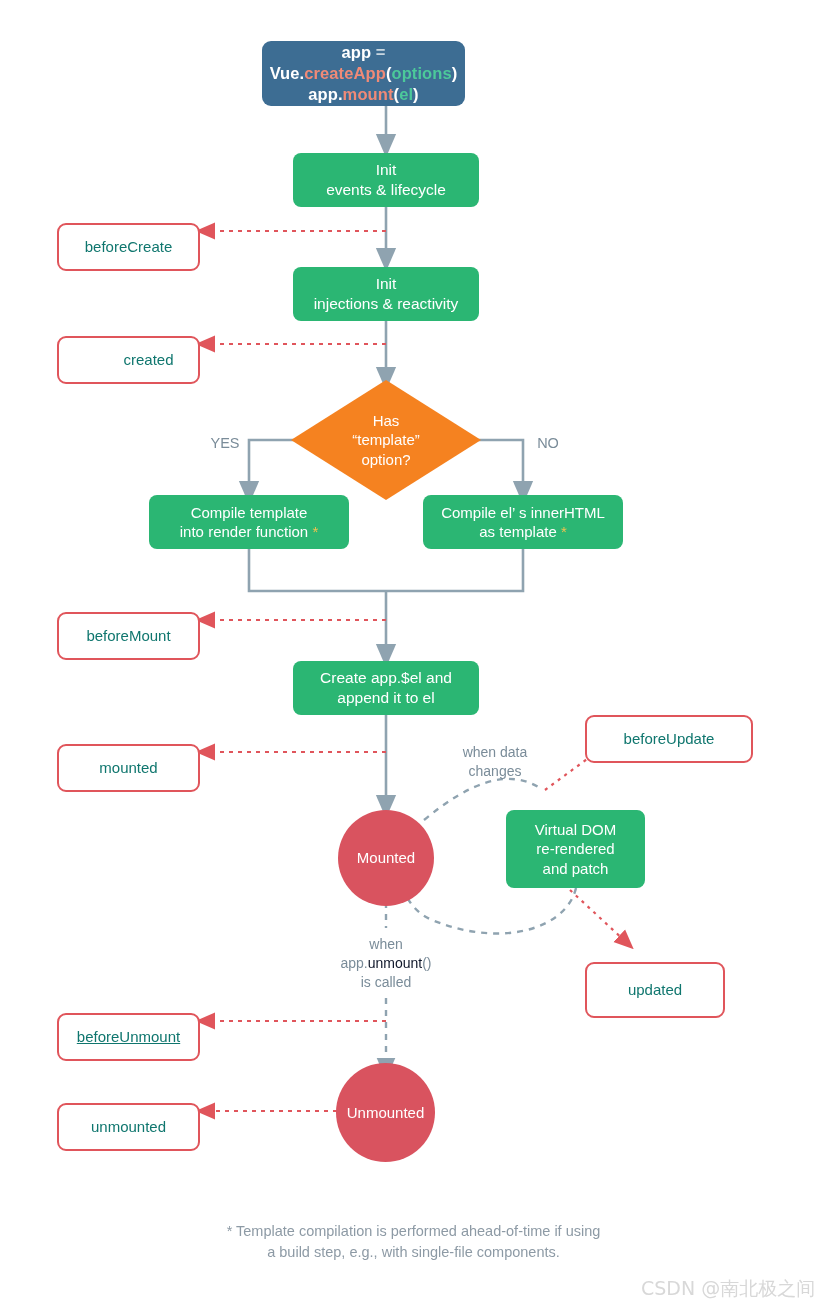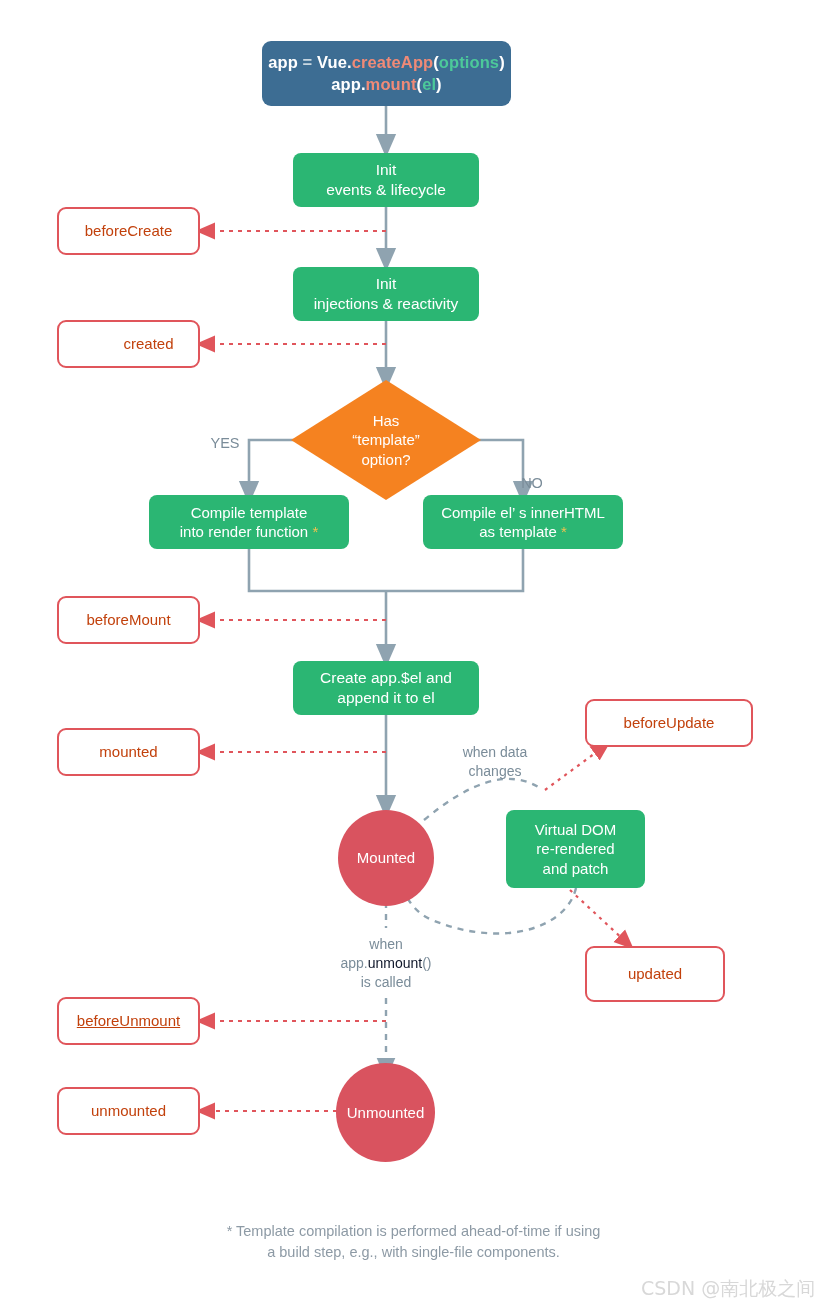--- a/index.html
+++ b/index.html
@@ -82,22 +82,23 @@
     position: relative;
     z-index: 2;
     line-height: 1.3;
   }
 
   
   .node-hook {
     background: #ffffff;
     border: 2px solid #e0555b;
     border-radius: 9px;
-    color: #c2410c;
+    color: #0f766e;
     font-size: 15px;
+    margin-top: 16px;
   }
 
   
   .node-circle {
     background: #d9535f;
     border-radius: 50%;
     color: #ffffff;
     font-size: 15px;
   }
 
@@ -209,21 +210,21 @@
     <g>
       <line x1="570" y1="890" x2="626" y2="942" stroke="#e0555b" stroke-width="2.2" stroke-dasharray="3 5" marker-end="url(#arrow-red-left)"></line>
     </g>
 
     <g>
       <line x1="386" y1="890" x2="386" y2="928" stroke="#8fa3b0" stroke-width="2.4" stroke-dasharray="6 6"></line>
       <line x1="386" y1="998" x2="386" y2="1068" stroke="#8fa3b0" stroke-width="2.4" stroke-dasharray="6 6" marker-end="url(#arrow-gray)"></line>
     </g>
   </svg>
 
-  <div class="node node-start" style="left:262px; top:41px; width:249px; height:65px;">
+  <div class="node node-start" style="left:262px; top:41px; width:203px; height:65px;">
     <div>
       <div>
         <span class="tok-plain">app </span><span class="tok-op">= </span><span class="tok-plain">Vue.</span><span class="tok-fn">createApp</span><span class="tok-plain">(</span><span class="tok-arg">options</span><span class="tok-plain">)</span>
       </div>
       <div>
         <span class="tok-plain">app.</span><span class="tok-fn">mount</span><span class="tok-plain">(</span><span class="tok-arg">el</span><span class="tok-plain">)</span>
       </div>
     </div>
   </div>
 
@@ -244,21 +245,21 @@
   <div class="node node-diamond" style="left:291px; top:380px; width:190px; height:120px;">
     <div class="diamond-shape"></div>
     <div class="diamond-label">
       <div>Has</div>
       <div>“template”</div>
       <div>option?</div>
     </div>
   </div>
 
   <div class="label label-branch" style="left:205px; top:434px; width:40px;">YES</div>
-  <div class="label label-branch" style="left:512px; top:434px; width:40px;margin-top:40px;">NO</div>
+  <div class="label label-branch" style="left:528px; top:434px; width:40px;">NO</div>
 
   <div class="node node-green small" style="left:149px; top:495px; width:200px; height:54px;">
     <div>
       <div>Compile template</div>
       <div><span>into render function </span><span class="star">*</span></div>
     </div>
   </div>
 
   <div class="node node-green small" style="left:423px; top:495px; width:200px; height:54px;">
     <div>

